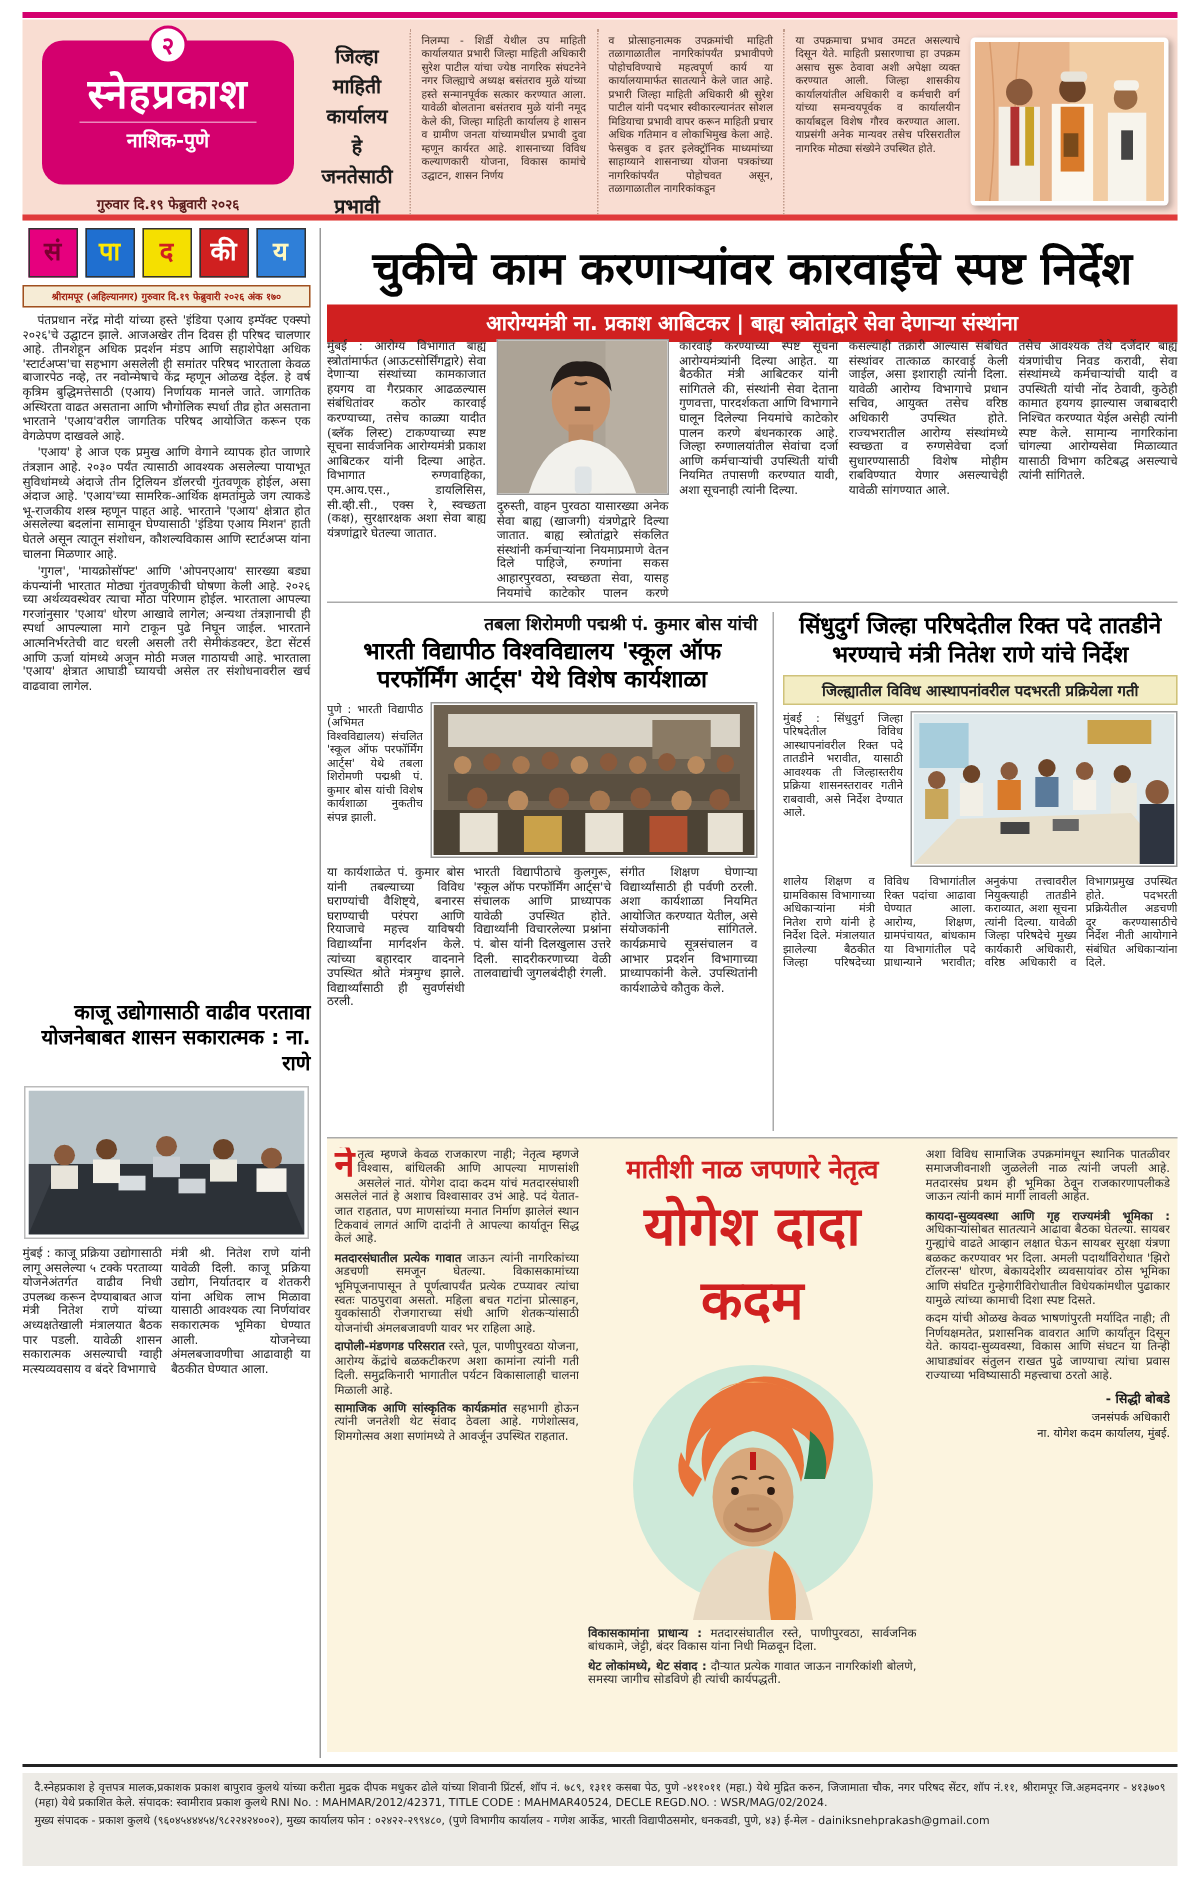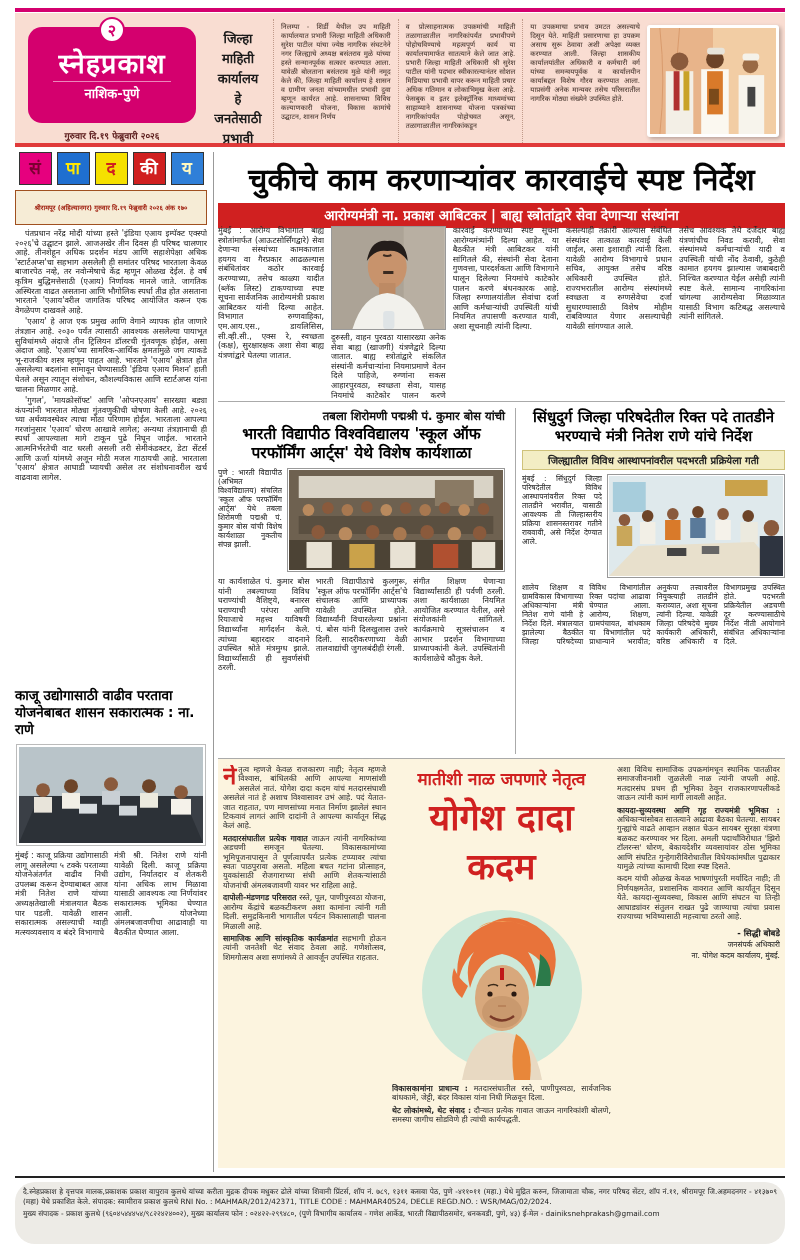--- a/index.html
+++ b/index.html
@@ -33,27 +33,27 @@
               border-right:1px solid #999; padding-right:6px; }
   .edit-letters { display:flex; gap:5px; justify-content:center; margin-bottom:5px; }
   .edit-letter { width:33px; height:33px; border:1px solid #333; font-size:17px; font-weight:bold;
                  text-align:center; line-height:31px; }
   .el0 { background:#e6007e; color:#7a0030; }
   .el1 { background:#1f6fd0; color:#ffe800; }
   .el2 { background:#f5e000; color:#d02020; }
   .el3 { background:#d02020; color:#ffffff; }
   .el4 { background:#2f7fd8; color:#fff8c0; }
   .edit-dateline { border:1px solid #a05020; background:#f6ecd6; color:#a02010; font-size:6.5px;
-                   font-weight:bold; text-align:center; padding:12px 1px; margin-bottom:4px; }
+                   font-weight:bold; text-align:center; padding:2px 1px; margin-bottom:4px; }
   .edit-title { font-size:17px; font-weight:bold; text-align:center; margin:4px 0 5px 0; color:#111; }
   .edit-body { font-size:8px; line-height:9.6px; text-align:justify; color:#222; height:452px; overflow:hidden; }
   .edit-body p { text-indent:10px; margin-bottom:2px; }
   .edit-box { border:1px solid #777; background:#fbf6ec; font-size:8px; line-height:9.6px;
               text-align:justify; color:#222; padding:3px 4px; margin:5px 0 6px 0; height:44px; overflow:hidden; }
-  .kaju-headline { font-size:13.5px; font-weight:bold; text-align:left; line-height:17px; margin:6px 0 6px 0; color:#000; }
+  .kaju-headline { font-size:13.5px; font-weight:bold; text-align:right; line-height:17px; margin:6px 0 6px 0; color:#000; }
   .kaju-photo { width:190px; height:102px; background:#fff; padding:2px; border:1px solid #bbb; margin:0 auto 5px auto; }
   .kaju-photo svg { width:100%; height:100%; display:block; }
   .kaju-body { display:flex; gap:6px; height:208px; overflow:hidden; }
   .kaju-col { flex:1; font-size:8px; line-height:9.6px; text-align:justify; color:#222; }
 
   
   .headline-block { position:absolute; left:218px; top:160px; width:567px; }
   .main-headline { font-size:30px; font-weight:bold; color:#050505; text-align:center; line-height:40px;
                    white-space:nowrap; letter-spacing:0px; }
   .sub-headline { background:#d02020; color:#ffffff; font-size:13.5px; font-weight:bold;
@@ -104,21 +104,21 @@
   .ad-center-text { font-size:7.8px; line-height:9.4px; text-align:justify; color:#2a2a2a; height:96px; overflow:hidden; }
   .ad-lead { font-weight:bold; }
   .ad p { margin-bottom:3px; }
   .dropcap { float:left; color:#d02020; font-size:24px; font-weight:bold; line-height:22px; padding-right:2px; }
   .ad-sign { text-align:right; font-size:8.5px; font-weight:bold; color:#1a1a1a; margin-top:6px; line-height:11px; }
   .ad-sign .s2 { font-weight:normal; font-size:7.5px; }
 
   
   .bottom-rule { position:absolute; left:15px; top:1176px; width:770px; height:2px; background:#222; }
   .footer { position:absolute; left:15px; top:1182px; width:770px; height:62px; background:#edebe6;
-            font-size:7.3px; line-height:10px; color:#222; padding:5px 8px; text-align:justify;border-radius:20px; }
+            font-size:7.3px; line-height:10px; color:#222; padding:5px 8px; text-align:justify; }
   .footer .f2 { margin-top:2px; }
 </style>
 </head>
 <body>
 
 <div class="page">
 
   <div class="top-line"></div>
 
   <div class="masthead">

